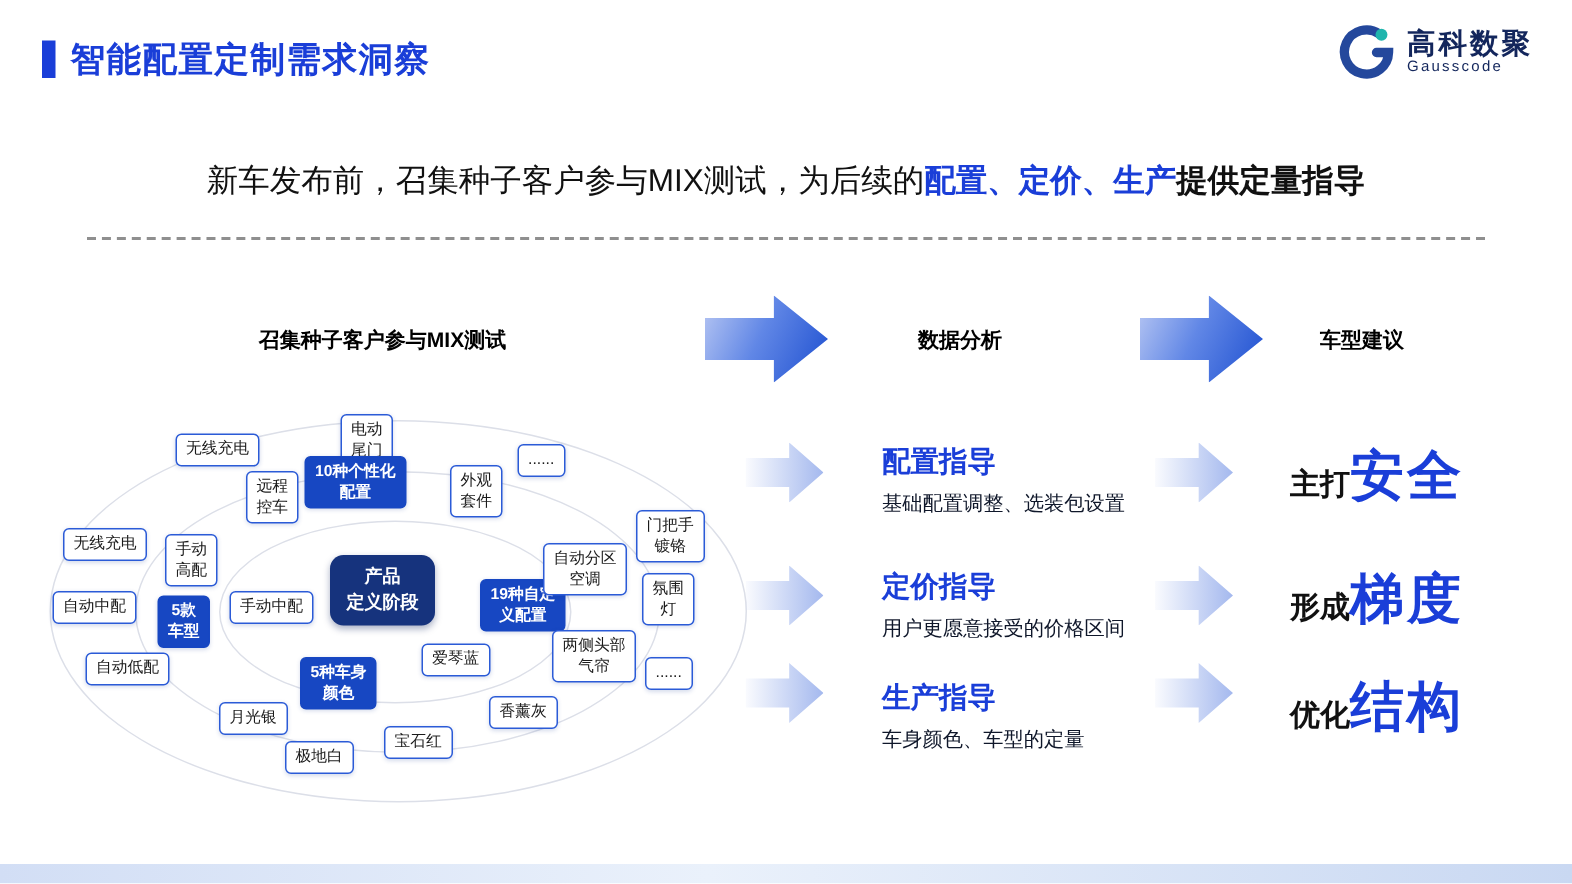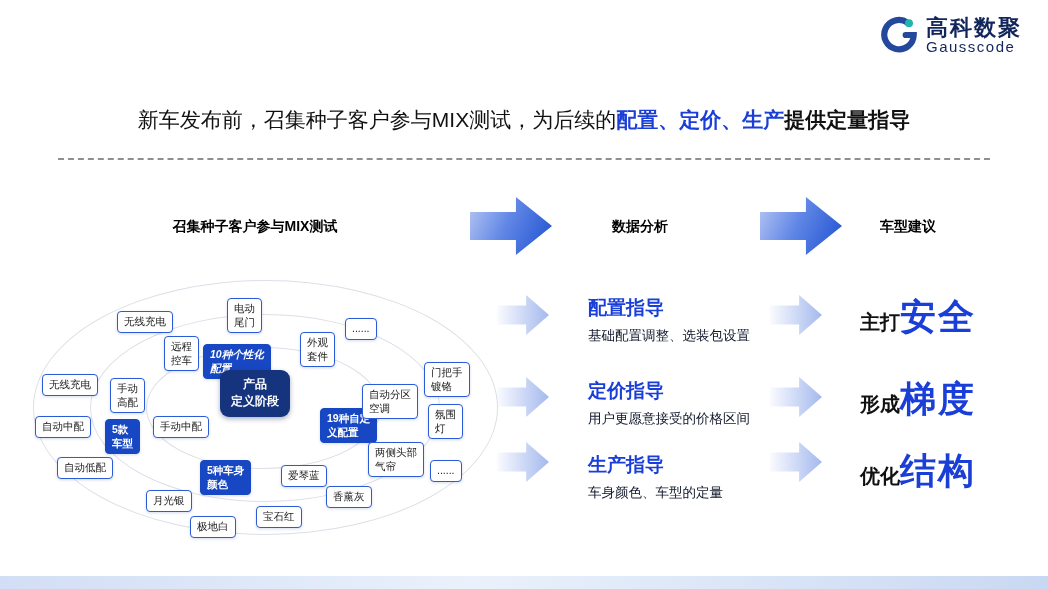--- a/index.html
+++ b/index.html
@@ -9,22 +9,22 @@
     background:#ffffff; position:relative; overflow:hidden; color:#111;
   }
   .slide { position:absolute; inset:0; }
 
   
   .header-title { position:absolute; left:28px; top:24px; display:flex; align-items:center; gap:10px; }
   .title-marker { width:9px; height:25px; background:#1a3ed8; }
   h1 { font-size:23px; font-weight:bold; color:#1a3ed8; letter-spacing:1px; }
   .logo { position:absolute; right:26px; top:16px; display:flex; align-items:center; gap:8px; }
   .logo-text { line-height:1.05; }
-  .logo-name { font-size:22px; font-weight:bold; color:#13265c; letter-spacing:2px; }
-  .logo-sub { font-size:15px; color:#13265c; letter-spacing:1.5px; }
+  .logo-name { font-size:19px; font-weight:bold; color:#13265c; letter-spacing:2px; }
+  .logo-sub { font-size:10px; color:#13265c; letter-spacing:1.5px; }
 
   
   .subtitle { position:absolute; left:0; right:0; top:106px; text-align:center; font-size:21px; color:#111; }
   .subtitle .hl { color:#1a3ed8; font-weight:bold; }
   .subtitle .tail { font-weight:bold; }
   .dashed { position:absolute; left:58px; right:58px; top:158px; border-top:2px dashed #8f8f8f; }
 
   
   .col-title { position:absolute; top:218px; font-size:14px; font-weight:bold; text-align:center; color:#000; }
   .big-arrow {
@@ -39,22 +39,22 @@
   }
 
   
   .diagram { position:absolute; left:28px; top:262px; width:480px; height:300px; }
   .ring { position:absolute; border:1px solid #dcdfe8; border-radius:50%; }
   .ring.outer  { left:5px;   top:18px; width:465px; height:255px; }
   .ring.middle { left:62px;  top:52px; width:350px; height:188px; }
   .ring.inner  { left:118px; top:85px; width:235px; height:122px; }
   .node {
     position:absolute; background:#fff; border:1.5px solid #2b5bd7; border-radius:4px;
-    padding:3px 6px; font-size:10.5px; line-height:1.3; color:#1a1a1a;
-    white-space:pre-line; box-shadow:0 1px 3px rgba(30,60,150,.18);margin-top:22px;
+    padding:3px 6px; font-size:10.5px; line-height:1.3; text-align:center; color:#1a1a1a;
+    white-space:pre-line; box-shadow:0 1px 3px rgba(30,60,150,.18);
   }
   .node.solid { background:#1747c2; border-color:#1747c2; color:#fff; font-weight:bold; }
   .center-node {
     position:absolute; left:192px; top:108px; background:#16337d; color:#fff; border-radius:9px;
     padding:6px 11px; font-size:12px; font-weight:bold; text-align:center; line-height:1.45;
     white-space:pre-line; box-shadow:0 2px 5px rgba(10,30,90,.35);
   }
 
   
   .an-title { position:absolute; left:588px; font-size:19px; font-weight:bold; color:#1a3ed8; }
@@ -68,20 +68,24 @@
   .bottom-bar {
     position:absolute; left:0; right:0; bottom:0; height:13px;
     background:linear-gradient(90deg,#d2def5 0%,#eaf1fb 45%,#c9d8f2 100%);
   }
 </style>
 </head>
 <body>
 
 <div class="slide">
 
+  <div class="header-title">
+    <span class="title-marker"></span>
+    <h1>智能配置定制需求洞察</h1>
+  </div>
 
   <div class="logo">
     <svg width="38" height="38" viewBox="0 0 40 40">
       <path d="M29 7 A15.5 15.5 0 1 0 35.5 20 L27 20" fill="none" stroke="#24489c" stroke-width="6.5" stroke-linecap="round"></path>
       <circle cx="30.5" cy="7.5" r="4.2" fill="#1fb5ad"></circle>
     </svg>
     <div class="logo-text">
       <div class="logo-name">高科数聚</div>
       <div class="logo-sub">Gausscode</div>
     </div>
@@ -101,21 +105,21 @@
   <div class="diagram">
     <div class="ring outer"></div>
     <div class="ring middle"></div>
     <div class="ring inner"></div>
 
     <div class="node" style="left:89px;  top:27px;">无线充电</div>
     <div class="node" style="left:199px; top:14px;">电动
 尾门</div>
     <div class="node" style="left:136px; top:52px;">远程
 控车</div>
-    <div class="node solid" style="left:175px; top:60px;font-style:italic;">10种个性化
+    <div class="node solid" style="left:175px; top:42px;">10种个性化
 配置</div>
     <div class="node" style="left:272px; top:48px;">外观
 套件</div>
     <div class="node" style="left:317px; top:34px;">......</div>
     <div class="node" style="left:14px;  top:90px;">无线充电</div>
     <div class="node" style="left:82px;  top:94px;">手动
 高配</div>
     <div class="node" style="left:7px;   top:132px;">自动中配</div>
     <div class="node" style="left:125px; top:132px;">手动中配</div>
     <div class="node solid" style="left:77px; top:135px;">5款
@@ -127,21 +131,21 @@
 空调</div>
     <div class="node" style="left:396px; top:78px;">门把手
 镀铬</div>
     <div class="node" style="left:400px; top:120px;">氛围
 灯</div>
     <div class="node" style="left:340px; top:158px;">两侧头部
 气帘</div>
     <div class="node" style="left:402px; top:176px;">......</div>
     <div class="node solid" style="left:172px; top:176px;">5种车身
 颜色</div>
-    <div class="node" style="left:253px; top:181px;">爱琴蓝</div>
+    <div class="node" style="left:253px; top:167px;">爱琴蓝</div>
     <div class="node" style="left:118px; top:206px;">月光银</div>
     <div class="node" style="left:298px; top:202px;">香薰灰</div>
     <div class="node" style="left:162px; top:232px;">极地白</div>
     <div class="node" style="left:228px; top:222px;">宝石红</div>
 
     <div class="center-node">产品
 定义阶段</div>
   </div>
 
   <div class="small-arrow" style="left:497px; top:295px;"></div>

